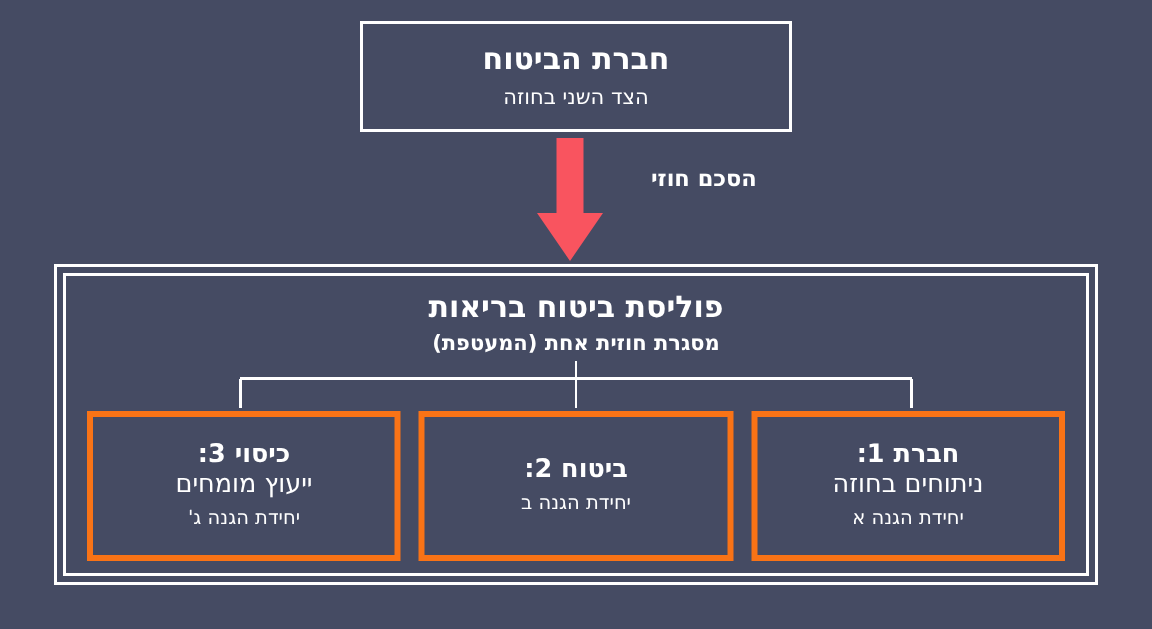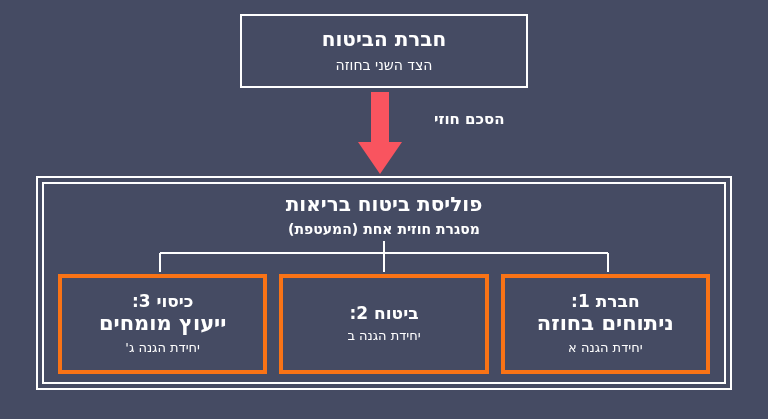--- a/index.html
+++ b/index.html
@@ -143,22 +143,22 @@
     text-align: center;
     background: #454B63;
     padding: 4px 6px;
   }
   .card .c-line1 {
     font-size: 17px;
     font-weight: bold;
     line-height: 1.18;
   }
   .card .c-line2 {
-    font-size: 21px;
-    font-weight: bold;
+    font-size: 17px;
+    font-weight: normal;
     line-height: 1.18;
   }
   .card .c-unit {
     font-size: 13px;
     font-weight: normal;
     line-height: 1.3;
     margin-top: 5px;
     text-align: right;
   }
 </style>

